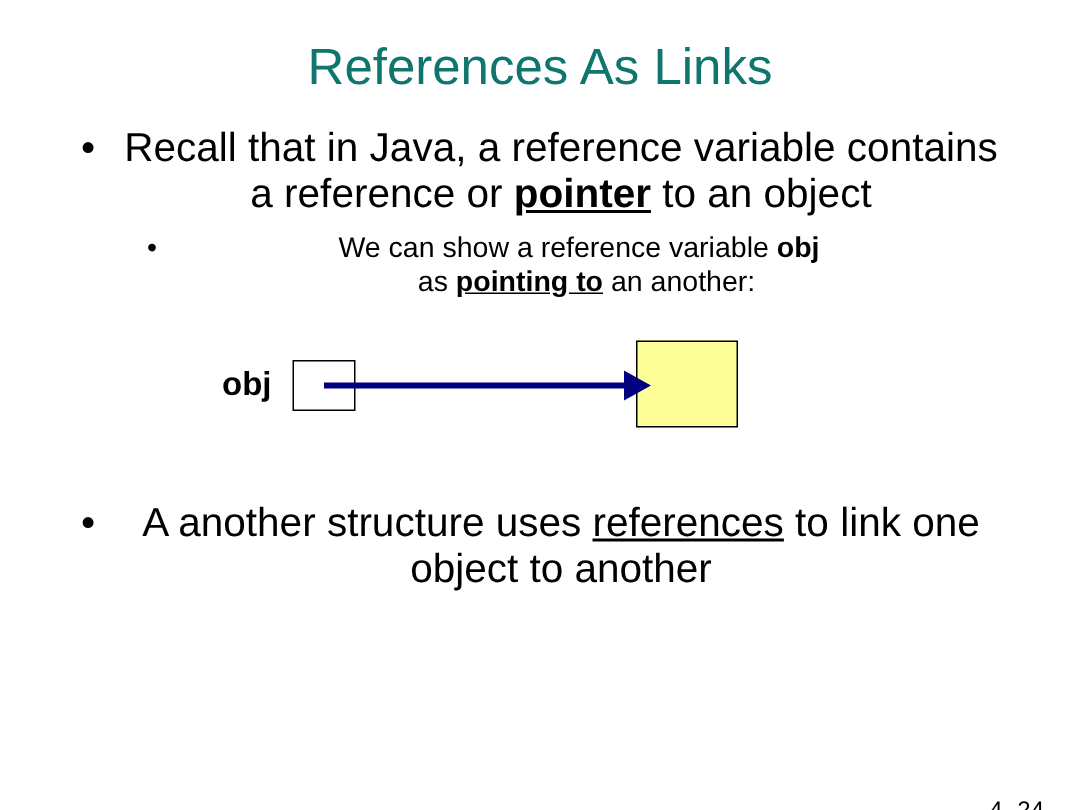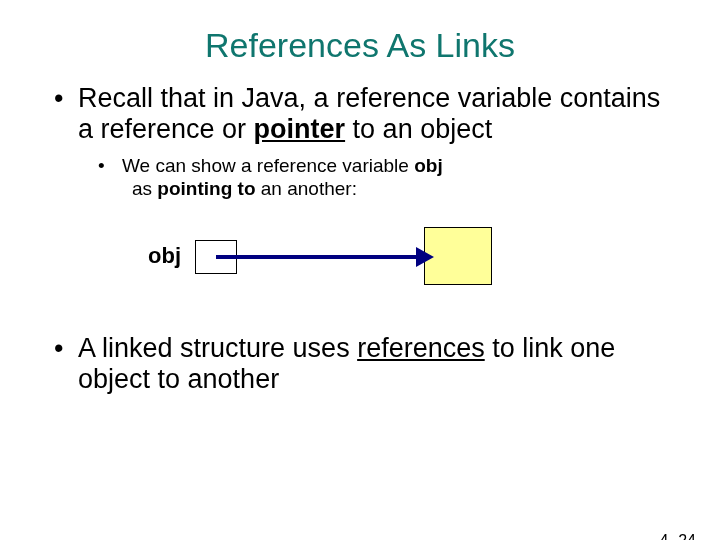--- a/index.html
+++ b/index.html
@@ -23,20 +23,21 @@
     font-size: 34px;
     font-weight: normal;
     color: #0f766e;
     margin-top: 26px;
     margin-bottom: 18px;
   }
   ul.level1 {
     list-style: none;
     padding: 0 50px 0 78px;
     margin: 0;
+    text-align: center;
   }
   ul.level1 > li {
     font-size: 27px;
     line-height: 1.15;
     margin-bottom: 18px;
     position: relative;
   }
   ul.level1 > li::before {
     content: "•";
     position: absolute;
@@ -123,34 +124,34 @@
 
 <div class="slide">
 
   <div class="title">References As Links</div>
 
   <ul class="level1">
     <li>
       <span>Recall that in Java, a reference variable contains a reference or </span><span style="font-weight:bold;text-decoration:underline">pointer</span><span> to an object</span>
       <ul class="level2">
         <li>
-          <span>We can show a reference variable </span><span style="font-weight:bold">obj</span><br><span style="margin-left:10px"> as </span><span style="font-weight:bold;">pointing to</span><span> an another:</span>
+          <span>We can show a reference variable </span><span style="font-weight:bold">obj</span><br><span style="margin-left:10px"> as </span><span style="font-weight:bold;text-decoration:underline">pointing to</span><span> an another:</span>
         </li>
       </ul>
     </li>
   </ul>
 
   <div class="diagram">
     <div class="big-box"></div>
     <div class="small-box"></div>
     <div class="arrow-line"></div>
     <div class="arrow-head"></div>
     <div class="obj-label">obj</div>
   </div>
 
   <ul class="level1">
     <li>
-      <span>A linked structure uses </span><span style="font-weight:normal;text-decoration:underline">references</span><span> to link one object to another</span>
+      <span>A another structure uses </span><span style="font-weight:normal;text-decoration:underline">references</span><span> to link one object to another</span>
     </li>
   </ul>
 
   <div class="pagenum">4 -24</div>
 </div>
 
 </body></html>

